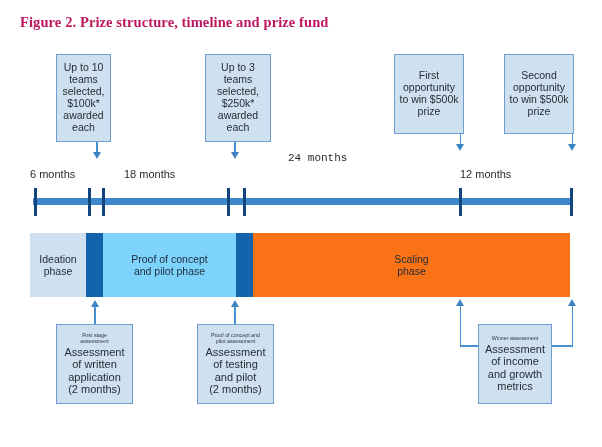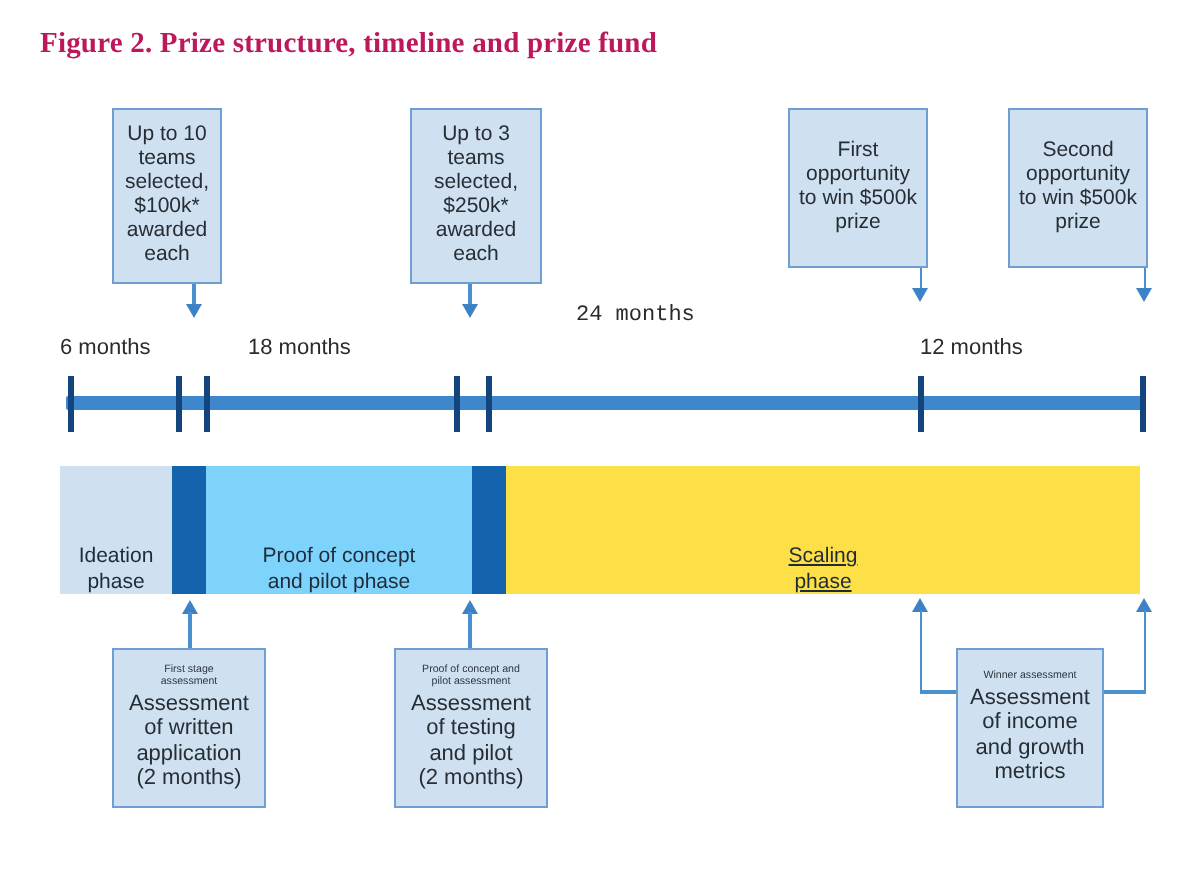--- a/index.html
+++ b/index.html
@@ -105,33 +105,33 @@
     left: 30px;
     top: 233px;
     width: 540px;
     height: 64px;
   }
   .phase-seg {
     position: absolute;
     top: 0;
     height: 64px;
     display: flex;
-    align-items: flex-end;
+    align-items: center;
     justify-content: center;
     text-align: center;
     box-sizing: border-box;
     font-size: 10.5px;
     line-height: 1.18;
     color: #1f2b38;
     white-space: pre-line;
   }
   .seg-ideation { background: #cfe0f1; }
   .seg-gate     { background: #1463ad; }
   .seg-poc      { background: #7dd3fc; }
-  .seg-scaling  { background: #fde047; text-decoration: underline; }
+  .seg-scaling  { background: #f97316; }
 
   
   .footnote {
     position: absolute;
     left: 10px;
     top: 424px;
     font-size: 11.5px;
     color: #1a1a1a;
     white-space: nowrap;
   }

